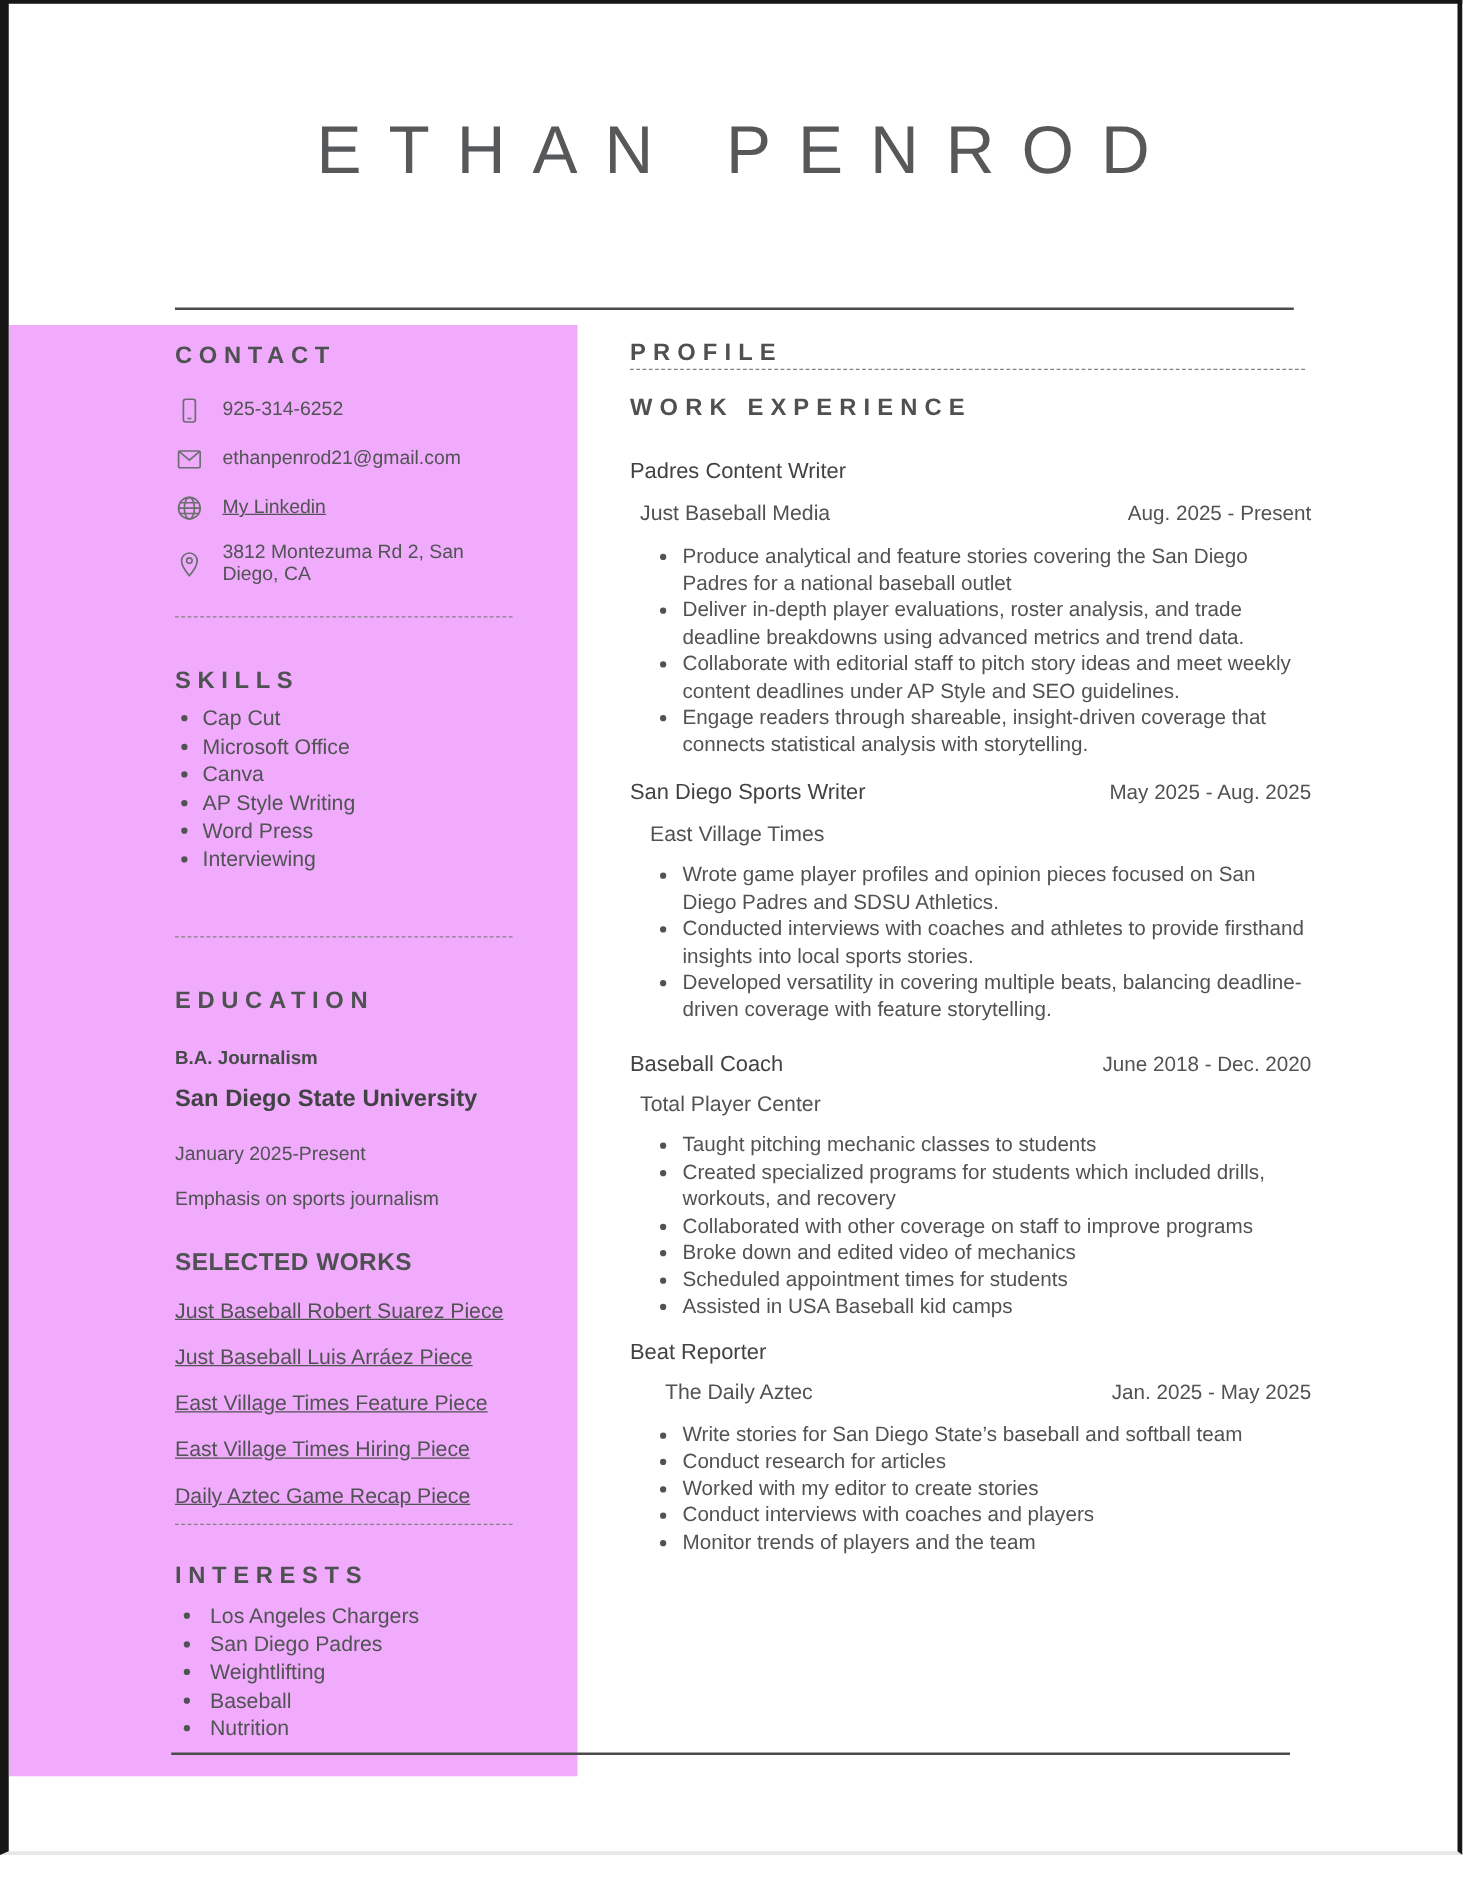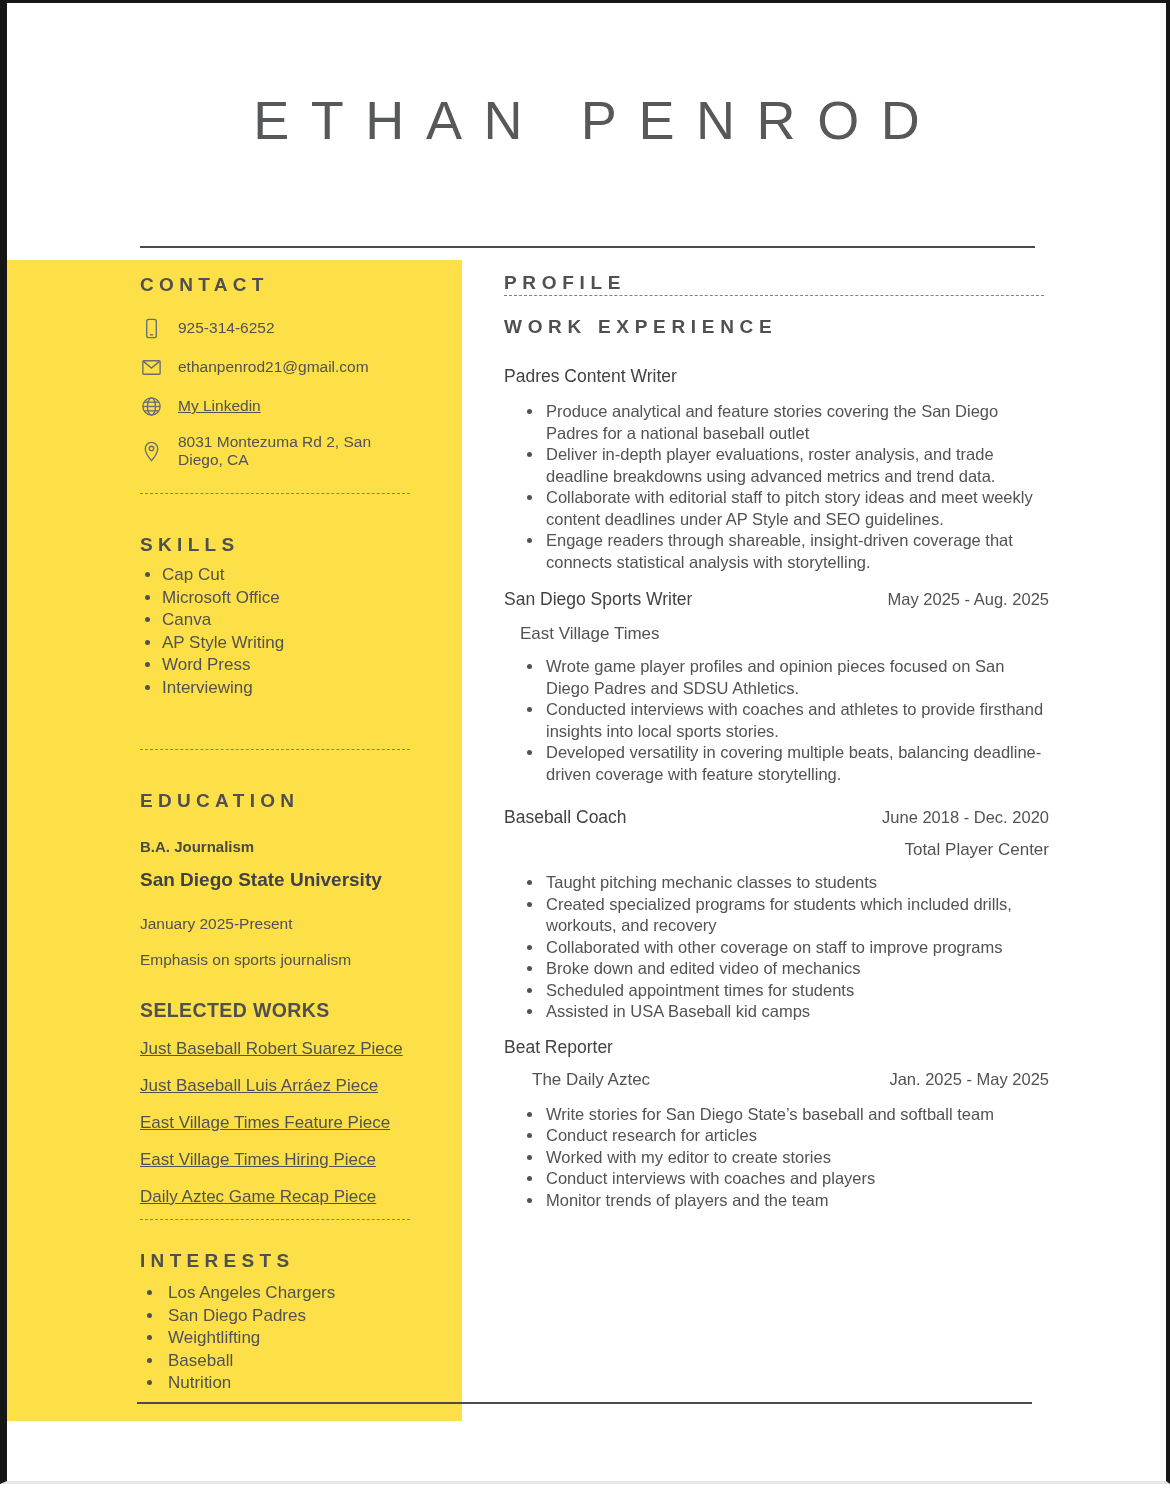--- a/index.html
+++ b/index.html
@@ -24,21 +24,21 @@
     letter-spacing:0.40em;
     color:#56585a;
     text-indent:0.40em;
   }
   .top-rule { position:absolute; top:243px; left:133px; width:895px; border-top:2px solid #4b4b4b; }
   .bottom-rule { position:absolute; top:1399px; left:130px; width:895px; border-top:2px solid #4b4b4b; }
 
   .sidebar {
     position:absolute; left:0px; top:257px;
     width:455px; height:1161px;
-    background:#fde047;
+    background:#f0abfc;
     box-sizing:border-box;
     padding:14px 52px 0 133px;
   }
   .side-heading {
     margin:0; font-size:19px; font-weight:600;
     letter-spacing:0.28em; color:#4e5052;
   }
   .contact-list { margin-top:20px; }
   .contact-row { display:flex; align-items:center; margin-bottom:15px; min-height:24px; }
   .contact-row .icon { width:23px; height:23px; flex:0 0 23px; margin-right:15px; }
@@ -87,21 +87,21 @@
   .job-company { font-size:17px; color:#515254; }
   .job-date { font-size:16.5px; color:#515254; white-space:nowrap; }
   ul.bullets { margin:14px 0 0 0; padding-left:40px; }
   ul.bullets li { font-size:16.5px; line-height:21.5px; color:#515254; padding-left:2px; }
 
   .j0 .title-line { margin-top:28px; }
   .j0 .company-line { margin-top:14px; padding-left:8px; }
   .j1 { margin-top:16px; }
   .j1 .company-only { margin-top:14px; padding-left:16px; }
   .j2 { margin-top:22px; }
-  .j2 .company-only { margin-top:12px; padding-left:8px;text-align:right; }
+  .j2 .company-only { margin-top:12px; padding-left:8px; }
   .j3 { margin-top:14px; }
   .j3 .company-line { margin-top:12px;margin-left:28px; }
   .j1 ul.bullets, .j2 ul.bullets { margin-top:12px; }
 </style>
 </head>
 <body>
 
 <div class="page">
 
   <h1 class="name">ETHAN PENROD</h1>
@@ -141,21 +141,21 @@
         </span>
         <a class="contact-text link-text">My Linkedin</a>
       </div>
       <div class="contact-row">
         <span class="icon">
           <svg viewBox="0 0 24 24">
               <path d="M12 2.5c-3.6 0-6.5 2.9-6.5 6.5 0 4.9 6.5 12.5 6.5 12.5s6.5-7.6 6.5-12.5c0-3.6-2.9-6.5-6.5-6.5z"></path>
               <circle cx="12" cy="8.8" r="2.3"></circle>
             </svg>
         </span>
-        <span class="contact-text">8031 Montezuma Rd 2, San Diego, CA</span>
+        <span class="contact-text">3812 Montezuma Rd 2, San Diego, CA</span>
       </div>
     </div>
     <hr class="dashed dash-1">
 
     <h2 class="side-heading skills-heading">SKILLS</h2>
     <ul class="plain">
       <li>Cap Cut</li>
       <li>Microsoft Office</li>
       <li>Canva</li>
       <li>AP Style Writing</li>
@@ -192,20 +192,24 @@
 
     <h2 class="main-heading profile-heading">PROFILE</h2>
     <hr class="dashed profile-dash">
 
     <h2 class="main-heading work-heading">WORK EXPERIENCE</h2>
 
     <div class="jobs">
 
       <div class="job j0">
         <div class="job-title title-line">Padres Content Writer</div>
+        <div class="job-row company-line">
+          <span class="job-company">Just Baseball Media</span>
+          <span class="job-date">Aug. 2025 - Present</span>
+        </div>
         <ul class="bullets">
           <li>Produce analytical and feature stories covering the San Diego Padres for a national baseball outlet</li>
           <li>Deliver in-depth player evaluations, roster analysis, and trade deadline breakdowns using advanced metrics and trend data.</li>
           <li>Collaborate with editorial staff to pitch story ideas and meet weekly content deadlines under AP Style and SEO guidelines.</li>
           <li>Engage readers through shareable, insight-driven coverage that connects statistical analysis with storytelling.</li>
         </ul>
       </div>
 
       <div class="job j1">
         <div class="job-row">

